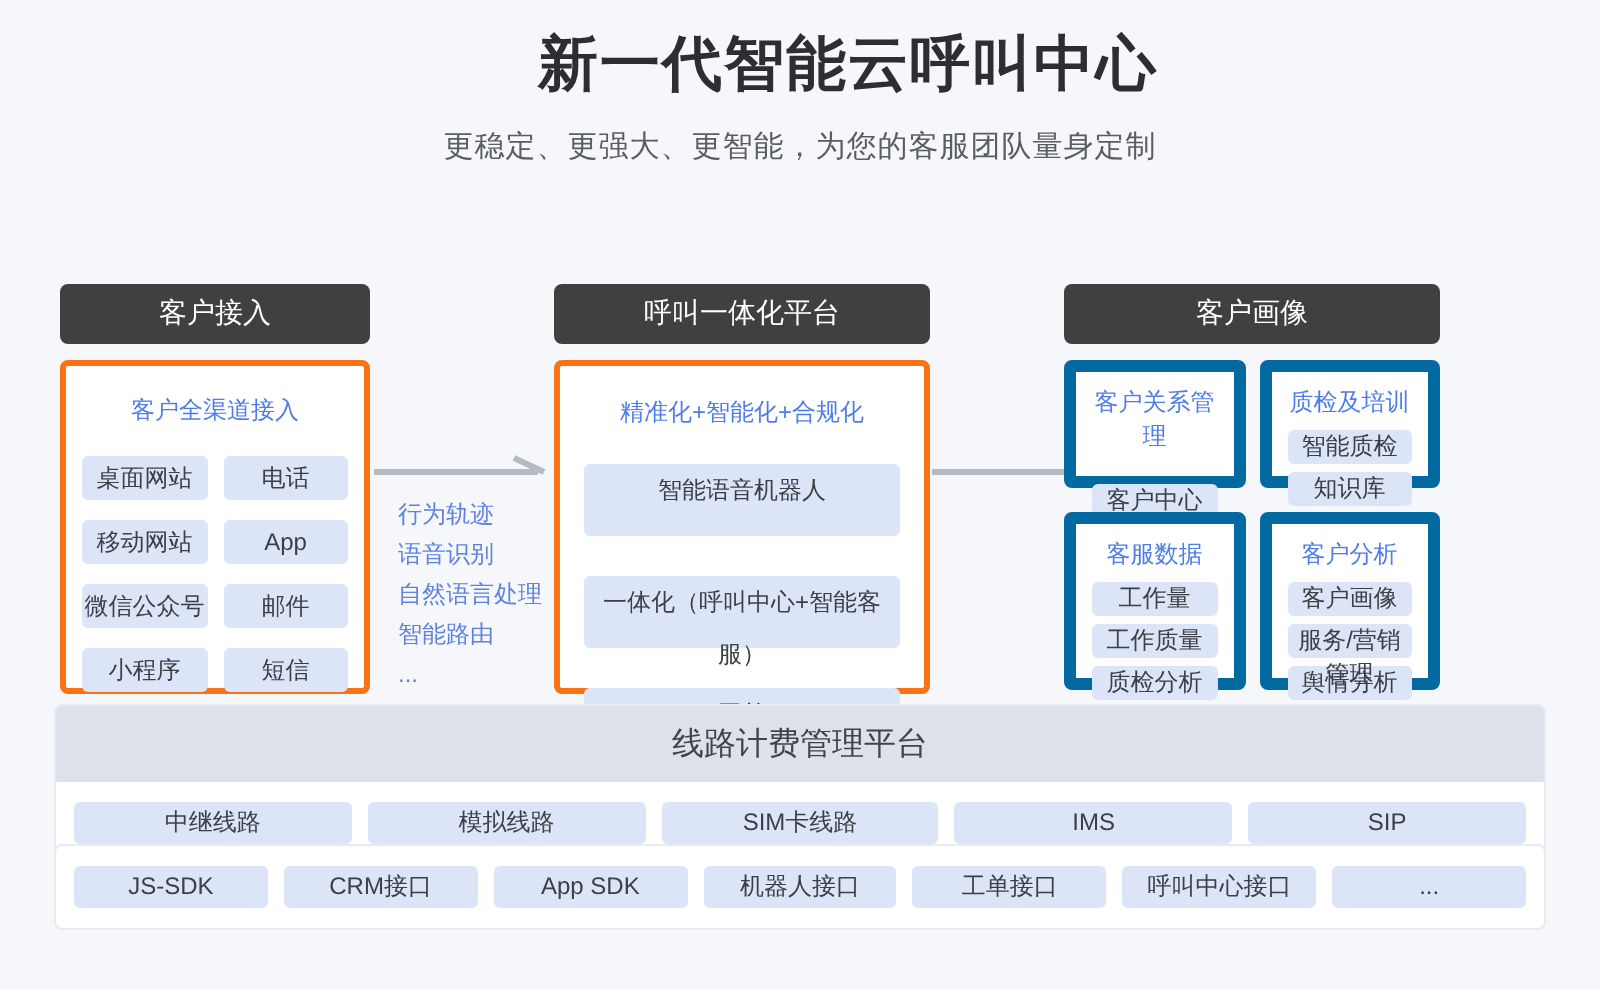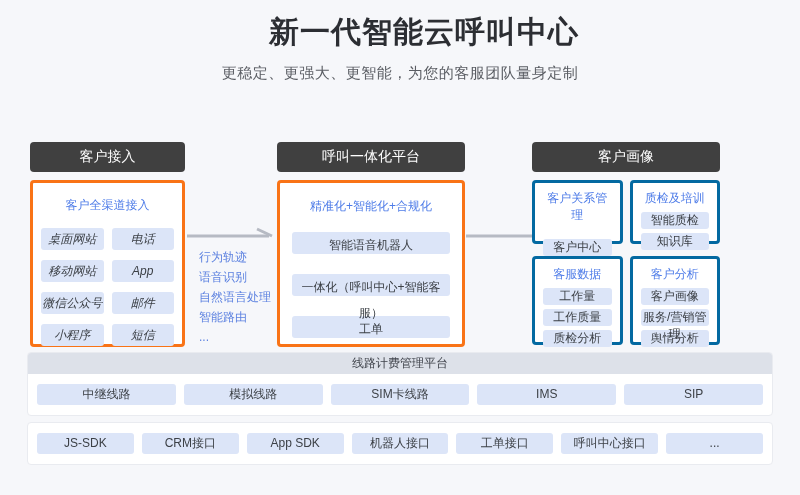--- a/index.html
+++ b/index.html
@@ -33,53 +33,53 @@
   }
   .chip {
     background:#dce5f8; border-radius:3px; text-align:center;
     font-size:12px; color:#3c4046;
   }
   
   .col1 { position:absolute; left:30px; top:142px; width:155px; }
   .col1 .card { margin-top:8px; height:167px; padding:14px 8px 10px; }
   .col1 .card-title { margin-bottom:14px; }
   .grid2 { display:grid; grid-template-columns:1fr 1fr; gap:10px 8px; }
-  .grid2 .chip { height:22px; line-height:22px;font-style:italic; }
+  .grid2 .chip { height:22px; line-height:22px; }
   
   .flow-list { position:absolute; left:199px; top:247px; width:80px; }
   .flow-item { font-size:12px; color:#5d82e0; line-height:20px; }
   .arrow { position:absolute; width:92px; height:16px; }
   .arrow1 { left:185px; top:226px; }
   .arrow2 { left:464px; top:226px; }
   
   .col2 { position:absolute; left:277px; top:142px; width:188px; }
   .col2 .card { margin-top:8px; height:167px; padding:15px 12px 0; }
   .col2 .card-title { margin-bottom:17px; }
-  .col2 .chip { height:22px; line-height:26px; margin-bottom:20px; }
+  .col2 .chip { height:36px; line-height:26px; margin-bottom:20px; }
   
   .col3 { position:absolute; left:532px; top:142px; width:188px; }
   .mini-grid { margin-top:8px; display:grid; grid-template-columns:1fr 1fr; gap:12px 7px; }
   .mini-card {
-    background:#fff; border:3px solid #0369a1; border-radius:4px;
+    background:#fff; border:6px solid #0369a1; border-radius:4px;
     padding:7px 8px 6px;
   }
   .mini-card.r1 { height:64px; }
   .mini-card.r2 { height:89px; }
   .mini-title { text-align:center; color:#4e7ce8; font-size:12px; margin-bottom:5px; }
   .mini-card .chip { height:17px; line-height:17px; margin-top:4px; }
   .mini-card .chip.solo { margin-top:15px; }
   
   .bar { position:absolute; left:27px; width:746px; background:#fff;
          border:1px solid #e9ebf0; border-radius:4px; }
   .bar1 { top:352px; }
   .bar2 { top:422px; }
   .bar-head {
-    height:21px; background:#dde1e9; border-radius:3px 3px 0 0;
+    height:38px; background:#dde1e9; border-radius:3px 3px 0 0;
     display:flex; align-items:center; justify-content:center;
-    font-size:12px; color:#40444c;
+    font-size:16px; color:#40444c;
   }
   .bar-body { display:flex; gap:8px; padding:10px 9px; }
   .bar-body .chip { flex:1; height:21px; line-height:21px; }
 </style>
 </head>
 <body>
 
 <div class="page-title">新一代智能云呼叫中心</div>
 <div class="page-subtitle">更稳定、更强大、更智能，为您的客服团队量身定制</div>
 

